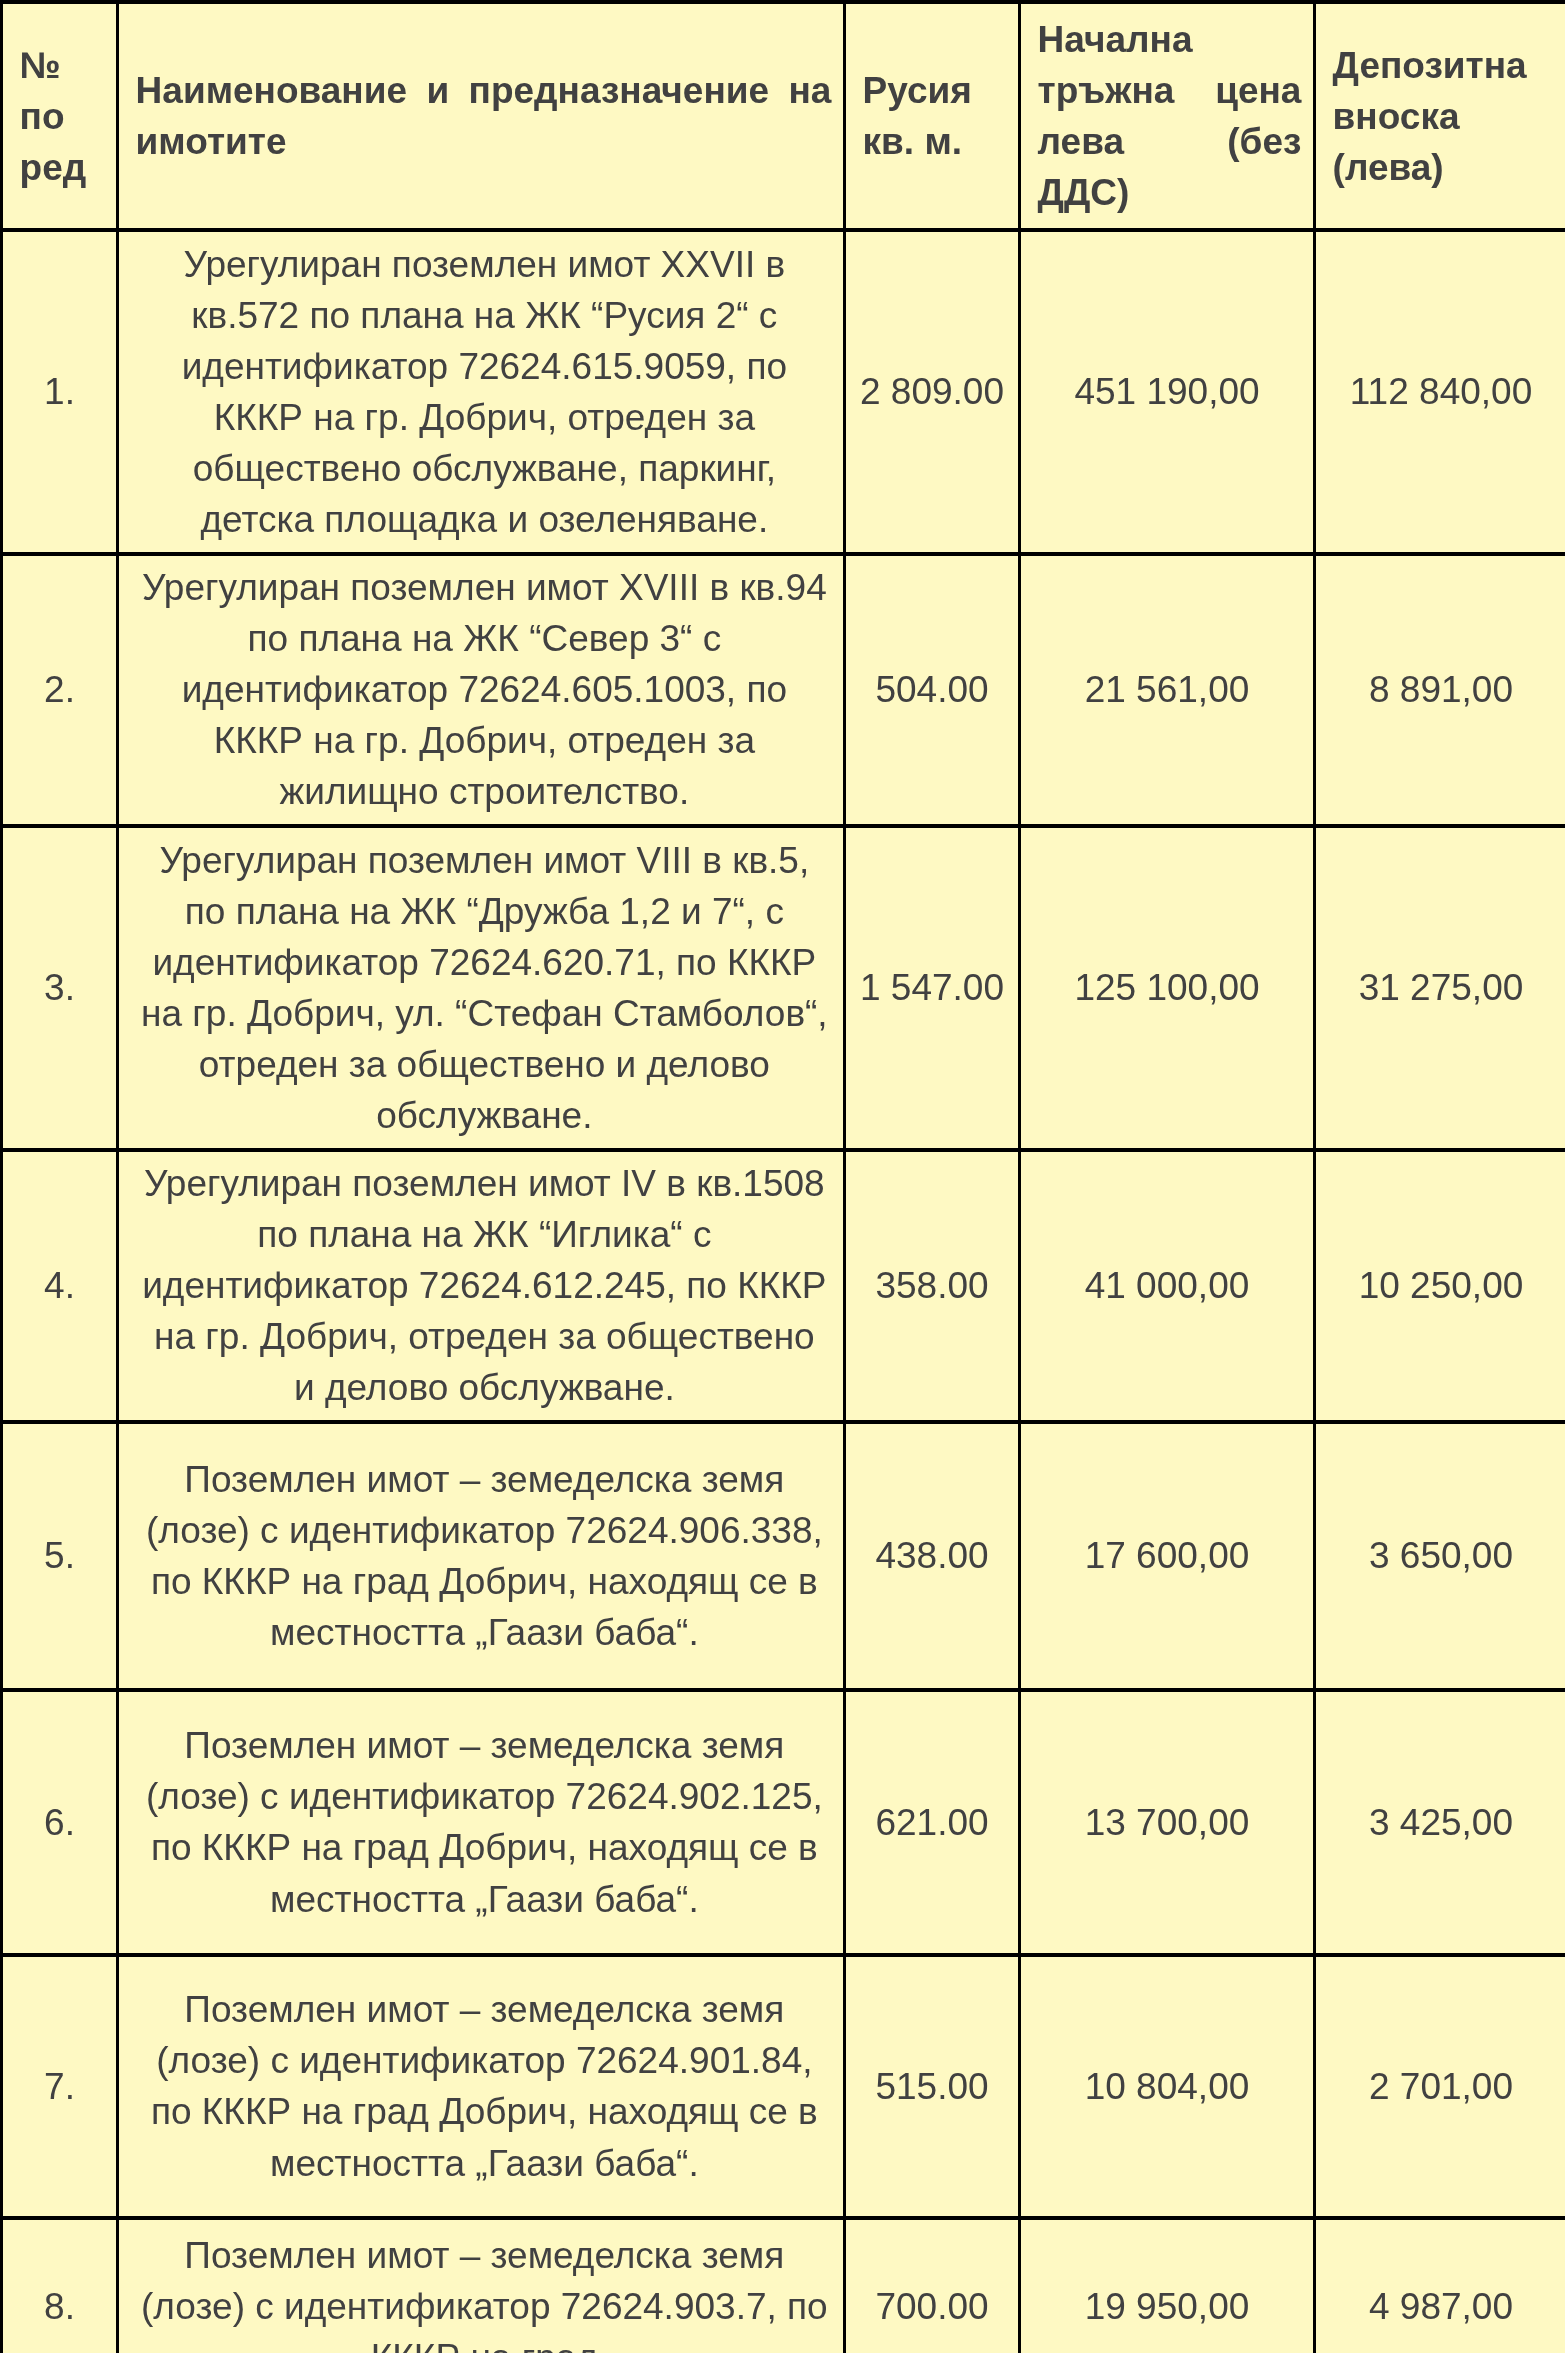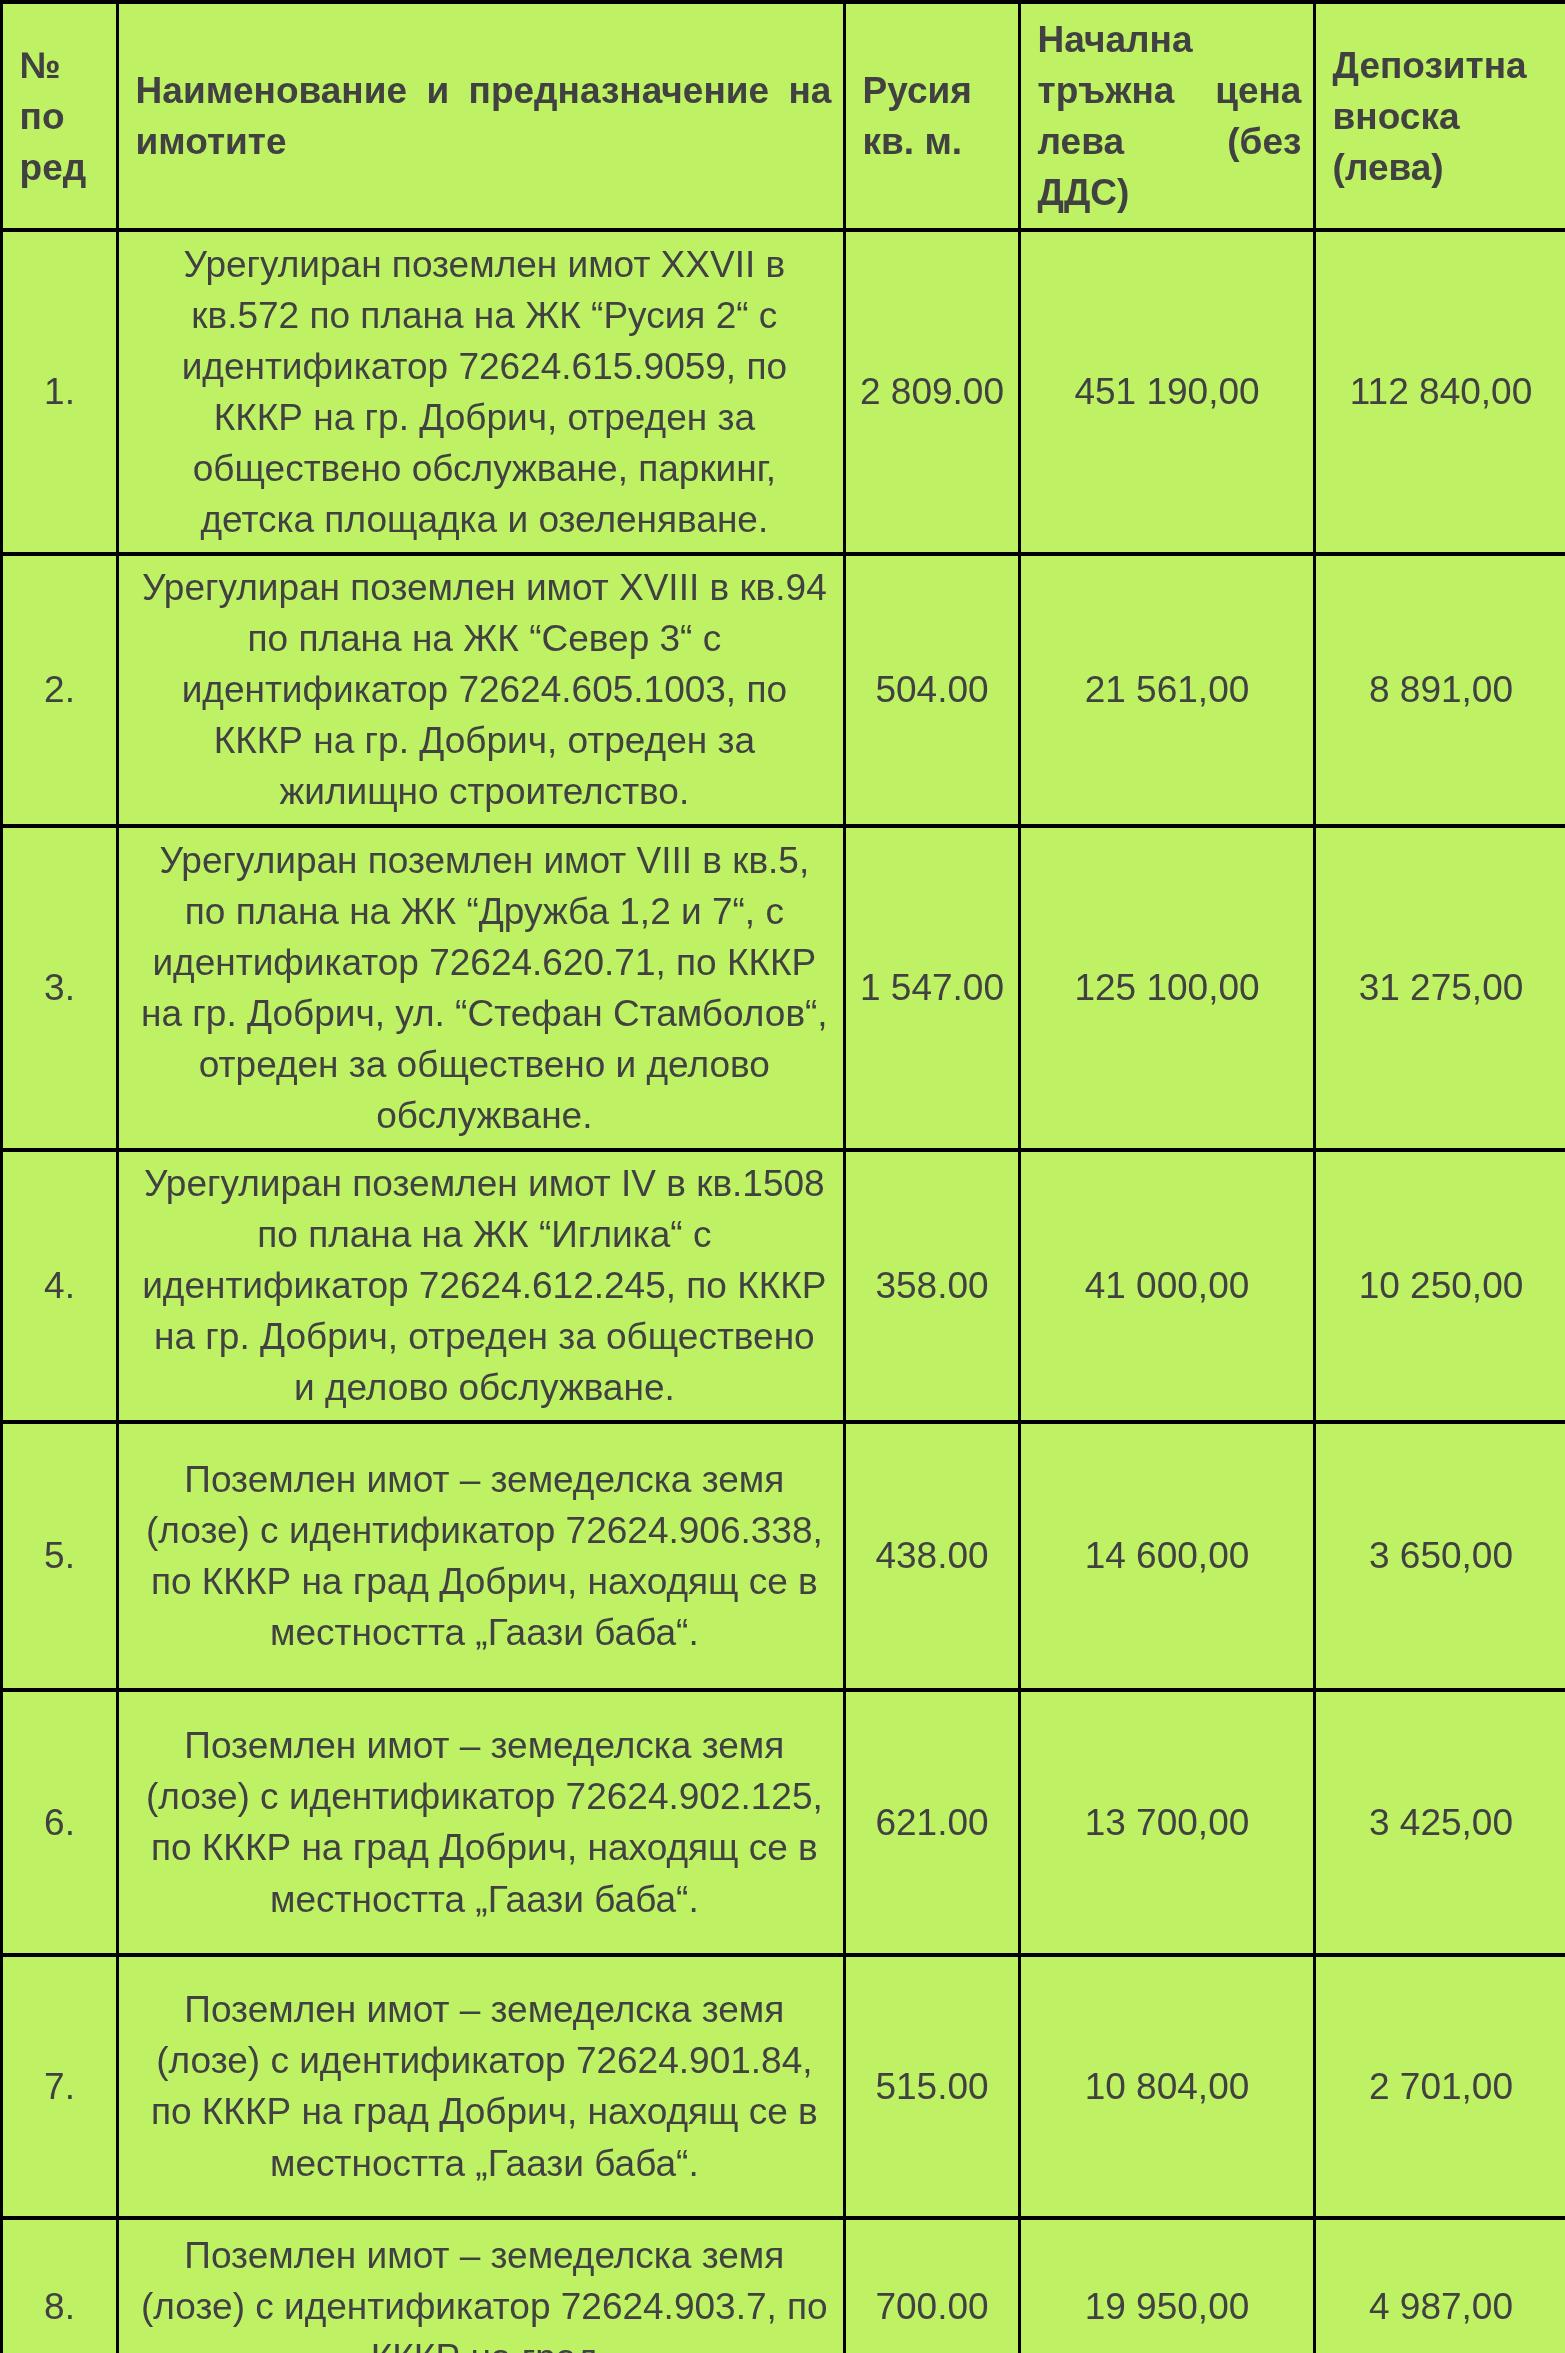--- a/index.html
+++ b/index.html
@@ -4,21 +4,21 @@
 <style>
   html, body {
     margin: 0;
     padding: 0;
     background: #ffffff;
   }
   .page {
     position: relative;
     width: 1565px;
     height: 2354px;
-    background: #bef264;
+    background: #fef9c3;
     overflow: hidden;
   }
   table.doc-table {
     border-collapse: collapse;
     table-layout: fixed;
     width: 1565px;
     color: #414141;
     font-family: "Liberation Sans", sans-serif;
     font-size: 37px;
     line-height: 1.38;
@@ -115,21 +115,21 @@
         <td class="cell-num">4.</td>
         <td class="cell-name">Урегулиран поземлен имот IV в кв.1508 по плана на ЖК “Иглика“ с идентификатор 72624.612.245, по КККР на гр. Добрич, отреден за обществено и делово обслужване.</td>
         <td class="cell-area">358.00</td>
         <td class="cell-price">41 000,00</td>
         <td class="cell-deposit">10 250,00</td>
       </tr>
       <tr>
         <td class="cell-num">5.</td>
         <td class="cell-name">Поземлен имот – земеделска земя (лозе) с идентификатор 72624.906.338, по КККР на град Добрич, находящ се в местността „Гаази баба“.</td>
         <td class="cell-area">438.00</td>
-        <td class="cell-price">14 600,00</td>
+        <td class="cell-price">17 600,00</td>
         <td class="cell-deposit">3 650,00</td>
       </tr>
       <tr>
         <td class="cell-num">6.</td>
         <td class="cell-name">Поземлен имот – земеделска земя (лозе) с идентификатор 72624.902.125, по КККР на град Добрич, находящ се в местността „Гаази баба“.</td>
         <td class="cell-area">621.00</td>
         <td class="cell-price">13 700,00</td>
         <td class="cell-deposit">3 425,00</td>
       </tr>
       <tr>

